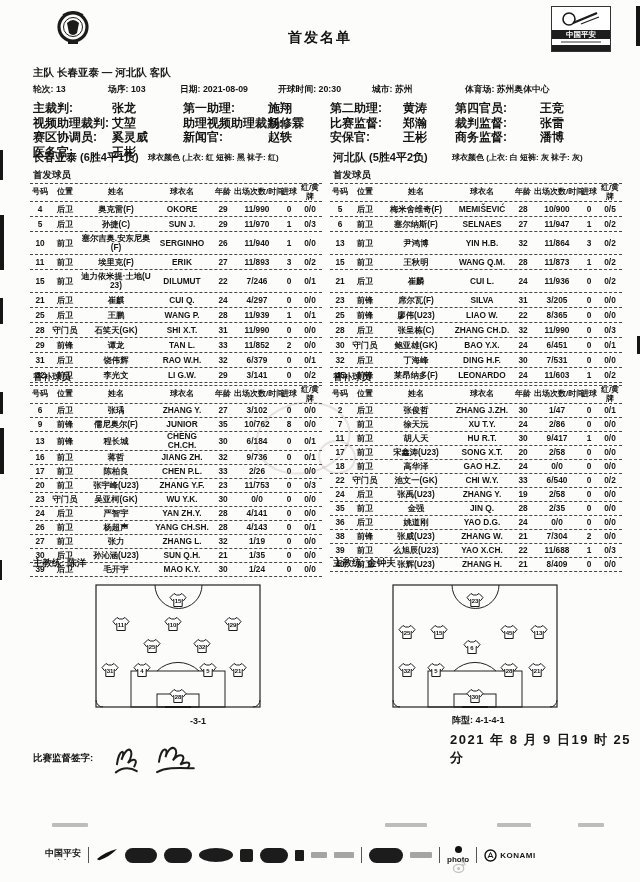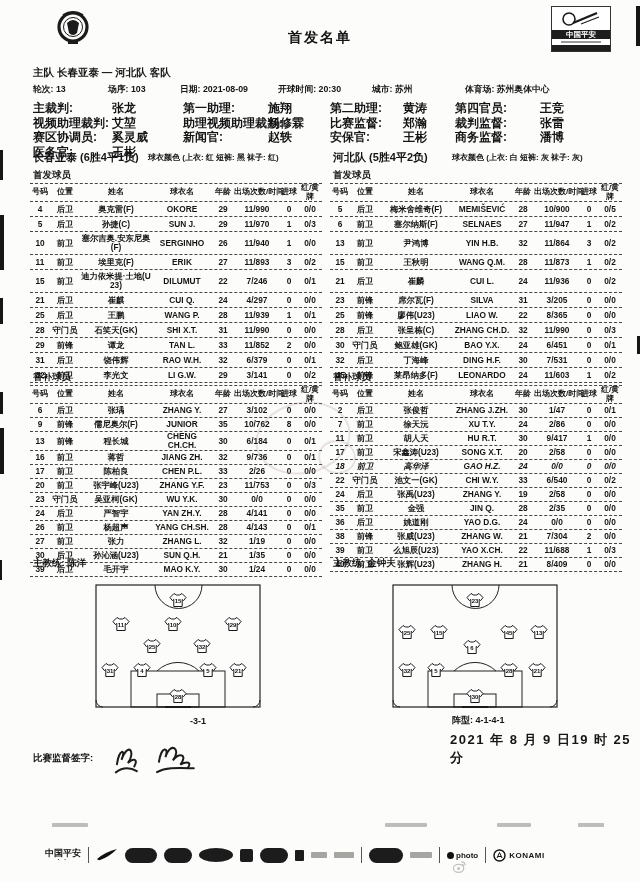--- a/index.html
+++ b/index.html
@@ -41,21 +41,21 @@
   .microbar{position:absolute;height:4px;background:#9b9b98;opacity:.65;border-radius:1px;}
   #sponsors{left:45px;top:843px;width:570px;height:24px;display:flex;align-items:center;gap:7px;}
   .sp-word{font-size:9px;line-height:1;text-align:center;}
   .sp-word small{display:block;font-size:4px;letter-spacing:2px;color:#444;}
   .sp-bar{width:1px;height:16px;background:#555;}
   .sp-pill{background:#1c1c1c;height:15px;border-radius:8px;}
   .sp-oval{background:#1c1c1c;height:14px;border-radius:50%/50%;}
   .sp-sq{background:#1c1c1c;width:13px;height:13px;border-radius:2px;}
   .sp-sqsm{background:#1c1c1c;width:9px;height:11px;border-radius:1px;}
   .sp-gtxt{background:#8f8f8c;height:6px;border-radius:1px;opacity:.8;}
-  .sp-photo{display:flex;align-items:center;gap:2px;font-size:8px;}
+  .sp-photo{display:flex;align-items:center;gap:2px;font-size:8px;flex-direction:column;}
   .sp-photo b{width:7px;height:7px;background:#111;border-radius:50%;}
   .sp-konami{display:flex;align-items:center;gap:3px;font-size:8px;letter-spacing:.5px;}
   .weibo{left:452px;top:859px;display:flex;align-items:center;gap:4px;color:#c3c0c0;font-size:13px;letter-spacing:1px;}
   .edge{position:absolute;background:#161616;}
 </style>
 </head>
 <body>
 
 <div class="page">
 
@@ -565,21 +565,21 @@
       <div class="trow" style="min-height: 13px;">
         <span class="tc c0">17</span>
         <span class="tc c1">前卫</span>
         <span class="tc c2">宋鑫涛(U23)</span>
         <span class="tc c3">SONG X.T.</span>
         <span class="tc c4">20</span>
         <span class="tc c5">2/58</span>
         <span class="tc c6">0</span>
         <span class="tc c7">0/0</span>
       </div>
-      <div class="trow" style="min-height: 13px; font-style: italic;">
+      <div class="trow" style="min-height: 13px;">
         <span class="tc c0">18</span>
         <span class="tc c1">前卫</span>
         <span class="tc c2">高华泽</span>
         <span class="tc c3">GAO H.Z.</span>
         <span class="tc c4">24</span>
         <span class="tc c5">0/0</span>
         <span class="tc c6">0</span>
         <span class="tc c7">0/0</span>
       </div>
       <div class="trow" style="min-height: 13px;">

